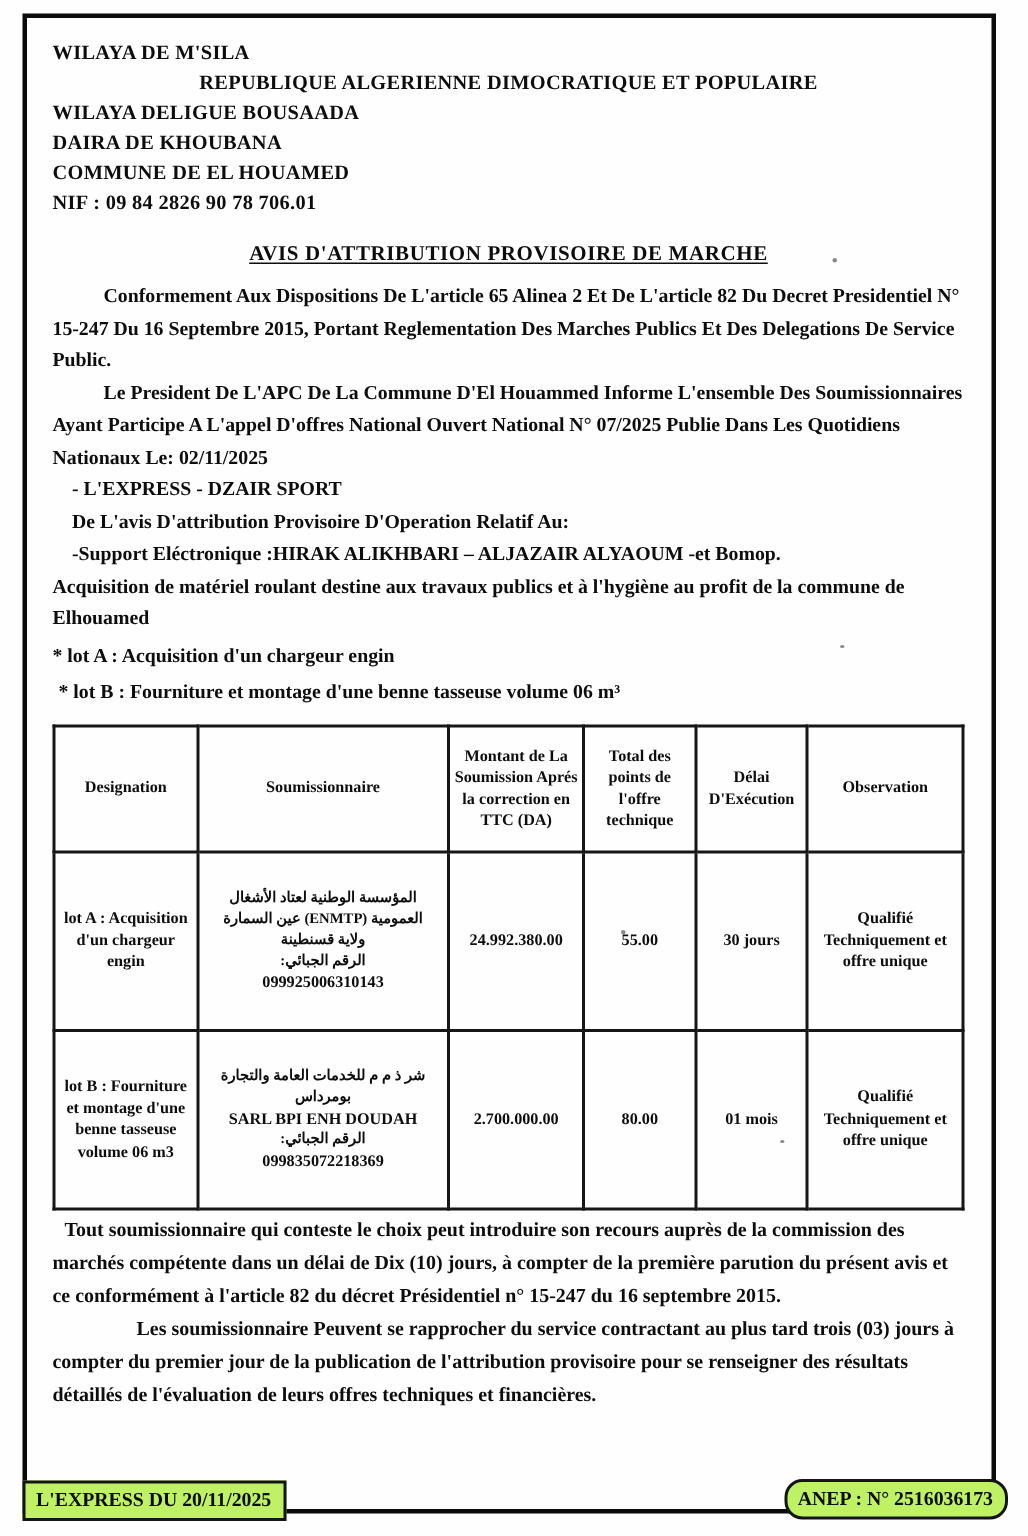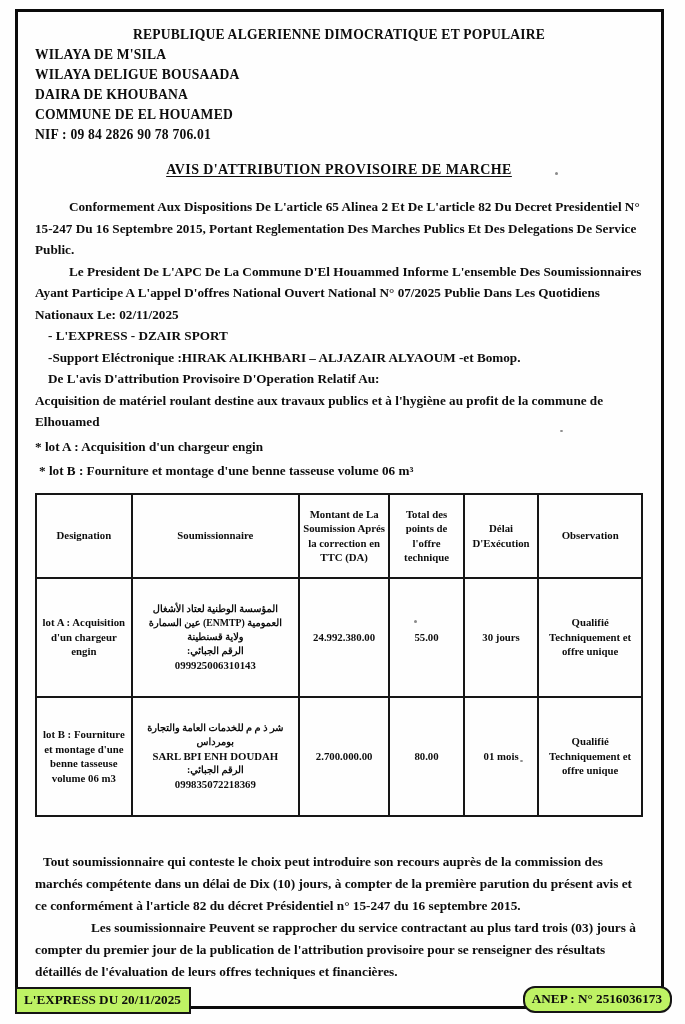--- a/index.html
+++ b/index.html
@@ -27,21 +27,21 @@
 
   .title-wrap { text-align:center; margin-top:15px; }
   .doc-title {
     font-size:14px; letter-spacing:0.4px;
     text-decoration:underline;
     text-underline-offset:2px;
   }
 
   .para { font-size:13.2px; line-height:21.5px; margin:0; text-align:left; }
   .indent { text-indent:34px; }
-  .mt-lg { margin-top:18px; }
+  .mt-lg { margin-top:8px; }
   .mt-sm { margin-top:0px; }
   .small-indent { padding-left:13px; }
 
   .objet { font-size:13.2px; line-height:21.5px; margin:0; }
 
   .lot-line { font-size:13.2px; line-height:24px; margin:0; }
   .lots { margin-top:2px; }
   .lot-b-pad { padding-left:4px; }
 
   table.award {
@@ -61,21 +61,21 @@
   .cell-line { display:block; }
   .ar { font-family:Liberation Serif, serif; font-size:9.8px; line-height:14px; direction:rtl; }
   .lat { font-size:10.8px; }
   .col-designation { width:15.8%; }
   .col-soumissionnaire { width:27.6%; }
   .col-montant { width:14.9%; }
   .col-points { width:12.3%; }
   .col-delai { width:12.3%; }
   .col-observation { width:17.1%; }
 
-  .recours { margin-top:34px; }
+  .recours { margin-top:2px; }
   .recours .para { font-size:13.3px; line-height:22px; }
   .indent-sm { text-indent:8px; }
   .indent-xl { text-indent:56px; }
 
   .footer-box {
     position:absolute;
     border:2.5px solid #141414;
     background:#bef264;
     font-size:13.2px;
     line-height:16px;
@@ -89,37 +89,37 @@
   .speck { position:absolute; background:#2a2a2a; border-radius:50%; opacity:0.55; }
 </style>
 </head>
 <body>
 
 <div class="page">
   <div class="frame">
     <div class="content">
 
       <div class="org-block">
+        <div class="org-line">WILAYA DE M'SILA</div>
         <div class="org-line center">REPUBLIQUE  ALGERIENNE  DIMOCRATIQUE  ET  POPULAIRE</div>
-        <div class="org-line">WILAYA DE M'SILA</div>
         <div class="org-line">WILAYA DELIGUE BOUSAADA</div>
         <div class="org-line">DAIRA DE KHOUBANA</div>
         <div class="org-line">COMMUNE DE EL HOUAMED</div>
         <div class="org-line">NIF : 09 84 2826 90 78 706.01</div>
       </div>
 
       <div class="title-wrap">
         <span class="doc-title">AVIS D'ATTRIBUTION PROVISOIRE DE MARCHE</span>
       </div>
 
       <p class="para indent mt-lg">Conformement Aux Dispositions De L'article 65 Alinea 2 Et De L'article 82 Du Decret Presidentiel N° 15-247 Du 16 Septembre 2015, Portant Reglementation Des Marches Publics Et Des Delegations De Service Public.</p>
       <p class="para indent mt-sm">Le President De L'APC De La Commune D'El Houammed Informe  L'ensemble Des Soumissionnaires Ayant Participe A L'appel D'offres National Ouvert National N° 07/2025 Publie Dans Les Quotidiens Nationaux Le: 02/11/2025</p>
       <p class="para small-indent">- L'EXPRESS  - DZAIR SPORT</p>
+      <p class="para small-indent">De L'avis D'attribution Provisoire D'Operation Relatif Au:</p>
       <p class="para small-indent">-Support Eléctronique :HIRAK ALIKHBARI – ALJAZAIR ALYAOUM   -et  Bomop.</p>
-      <p class="para small-indent">De L'avis D'attribution Provisoire D'Operation Relatif Au:</p>
       <p class="objet">Acquisition de matériel roulant destine aux travaux publics et à l'hygiène au profit de la commune de Elhouamed</p>
 
       <div class="lots">
         <p class="lot-line">* lot A : Acquisition d'un chargeur engin</p>
         <p class="lot-line lot-b-pad">* lot B : Fourniture et montage d'une benne tasseuse volume 06 m³</p>
       </div>
 
       <table class="award">
         <colgroup>
           <col class="col-designation">

